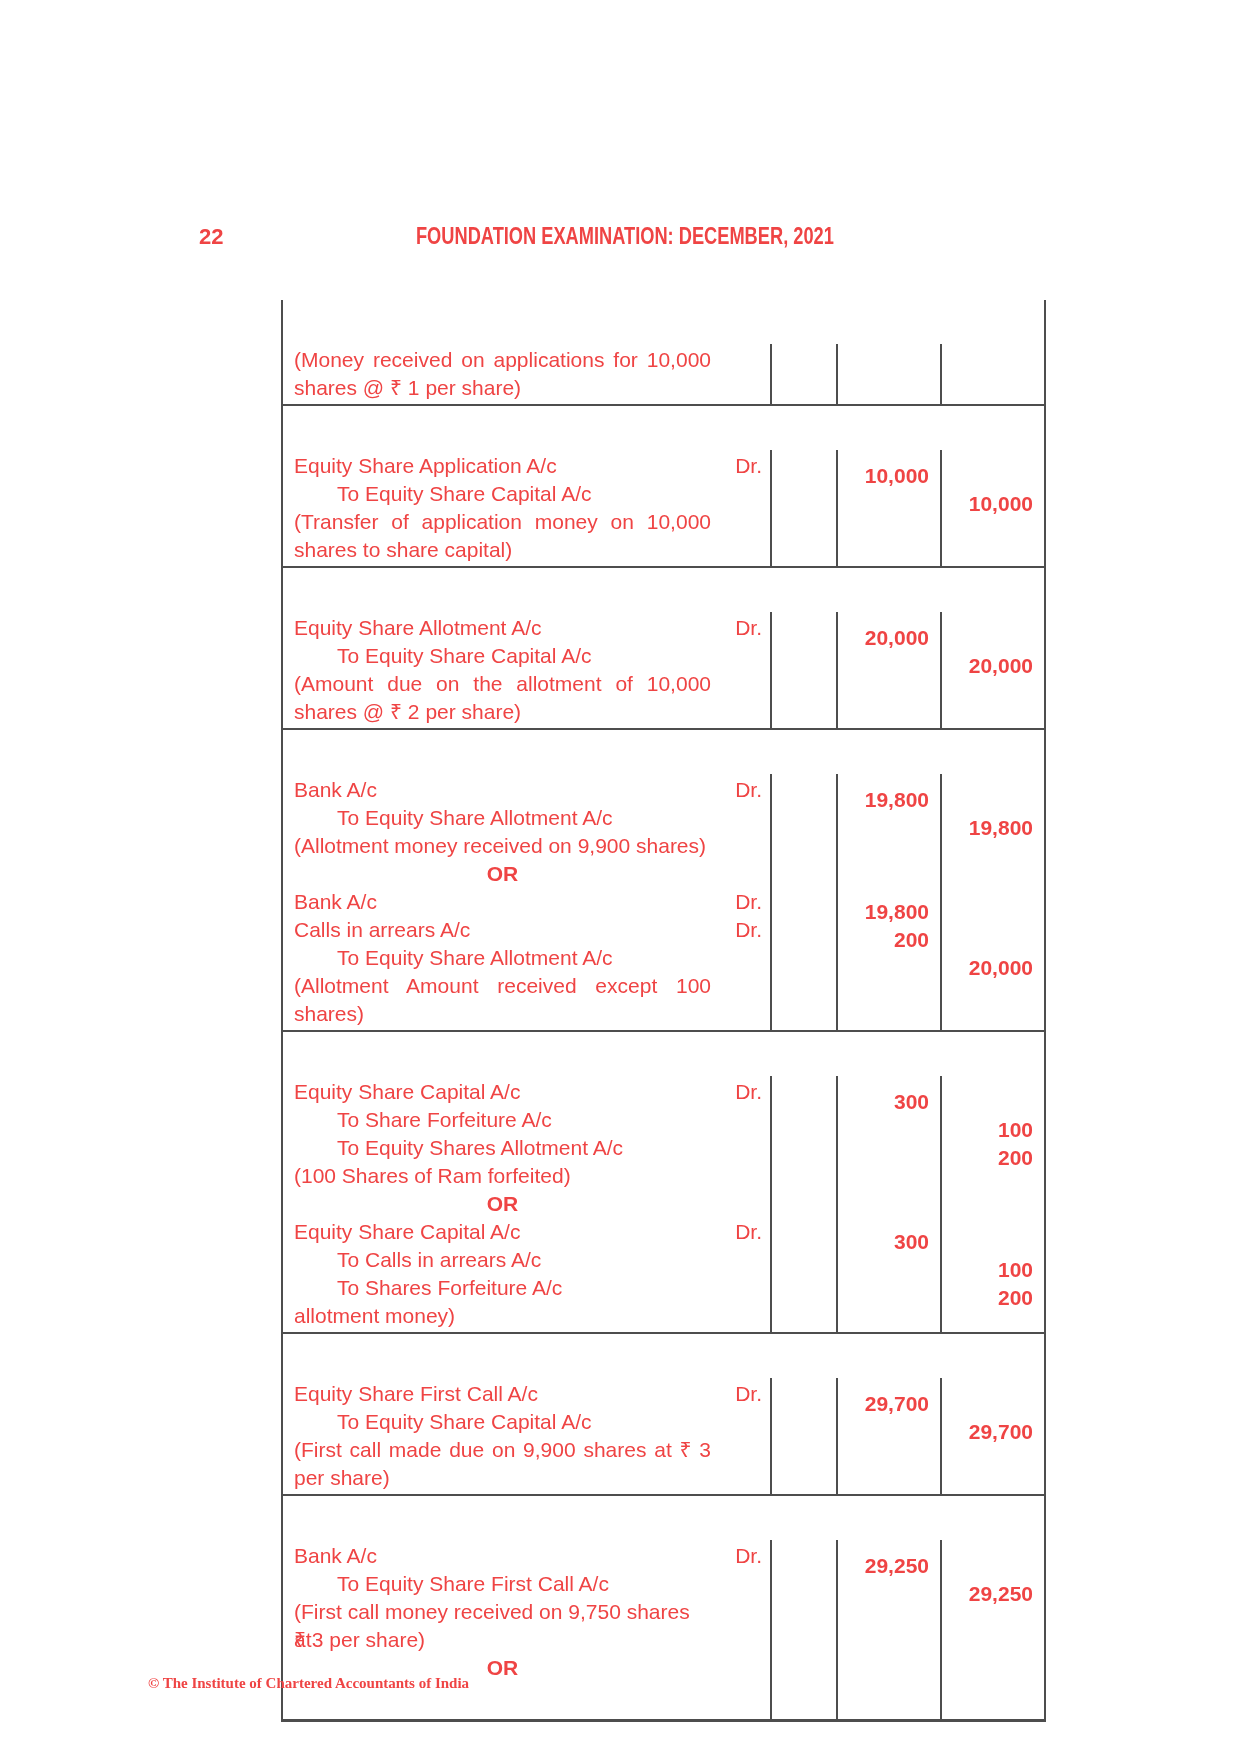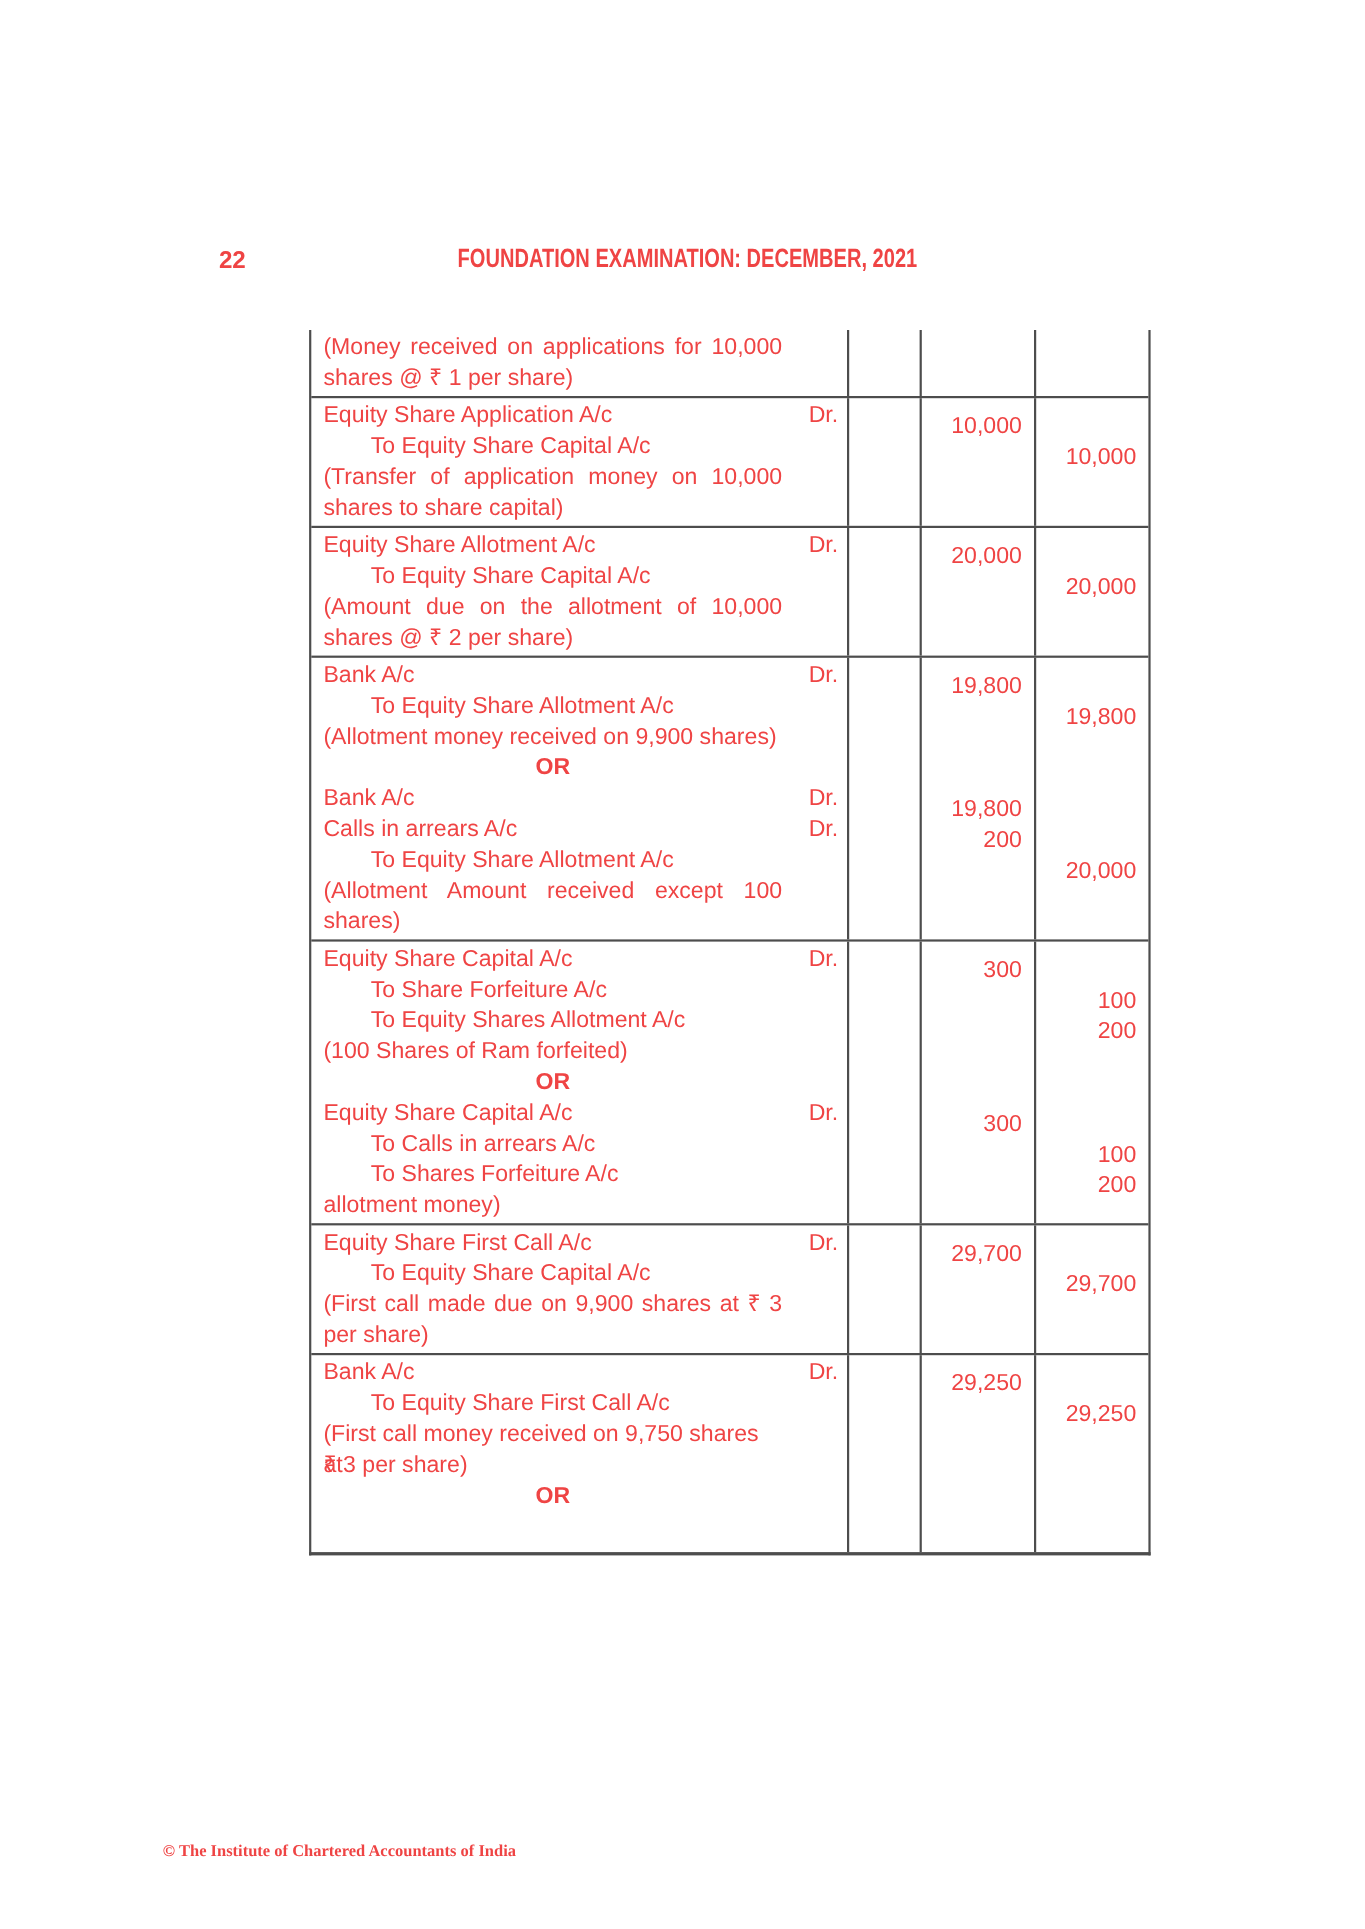--- a/index.html
+++ b/index.html
@@ -45,26 +45,27 @@
     width: 765px;
     box-sizing: border-box;
     border-left: 2px solid #4d4d4d;
     border-right: 2px solid #4d4d4d;
     border-bottom: 3px solid #4d4d4d;
   }
   .entry {
     display: grid;
     grid-template-columns: 487px 66px 104px 104px;
     border-bottom: 2px solid #4d4d4d;
+    margin-top: 44px;
   }
   .entry:last-child { border-bottom: none; }
   .cell { box-sizing: border-box; min-height: 32px; }
   .cell.lf, .cell.amt { border-left: 2px solid #4d4d4d; }
   .cell.part { padding: 2px 8px 2px 11px; }
-  .cell.amt { padding: 12px 11px 2px 3px; text-align: right; }
+  .cell.amt { padding: 12px 11px 2px 3px; text-align: right; font-weight: bold; }
   .line {
     height: 28px;
     line-height: 28px;
     font-size: 21px;
     white-space: nowrap;
   }
   .part .narr { width: 417px; white-space: normal; }
   .part .narr.j { text-align: justify; text-align-last: justify; }
   .part .to { padding-left: 43px; }
   .part .acct { display: flex; justify-content: space-between; }

